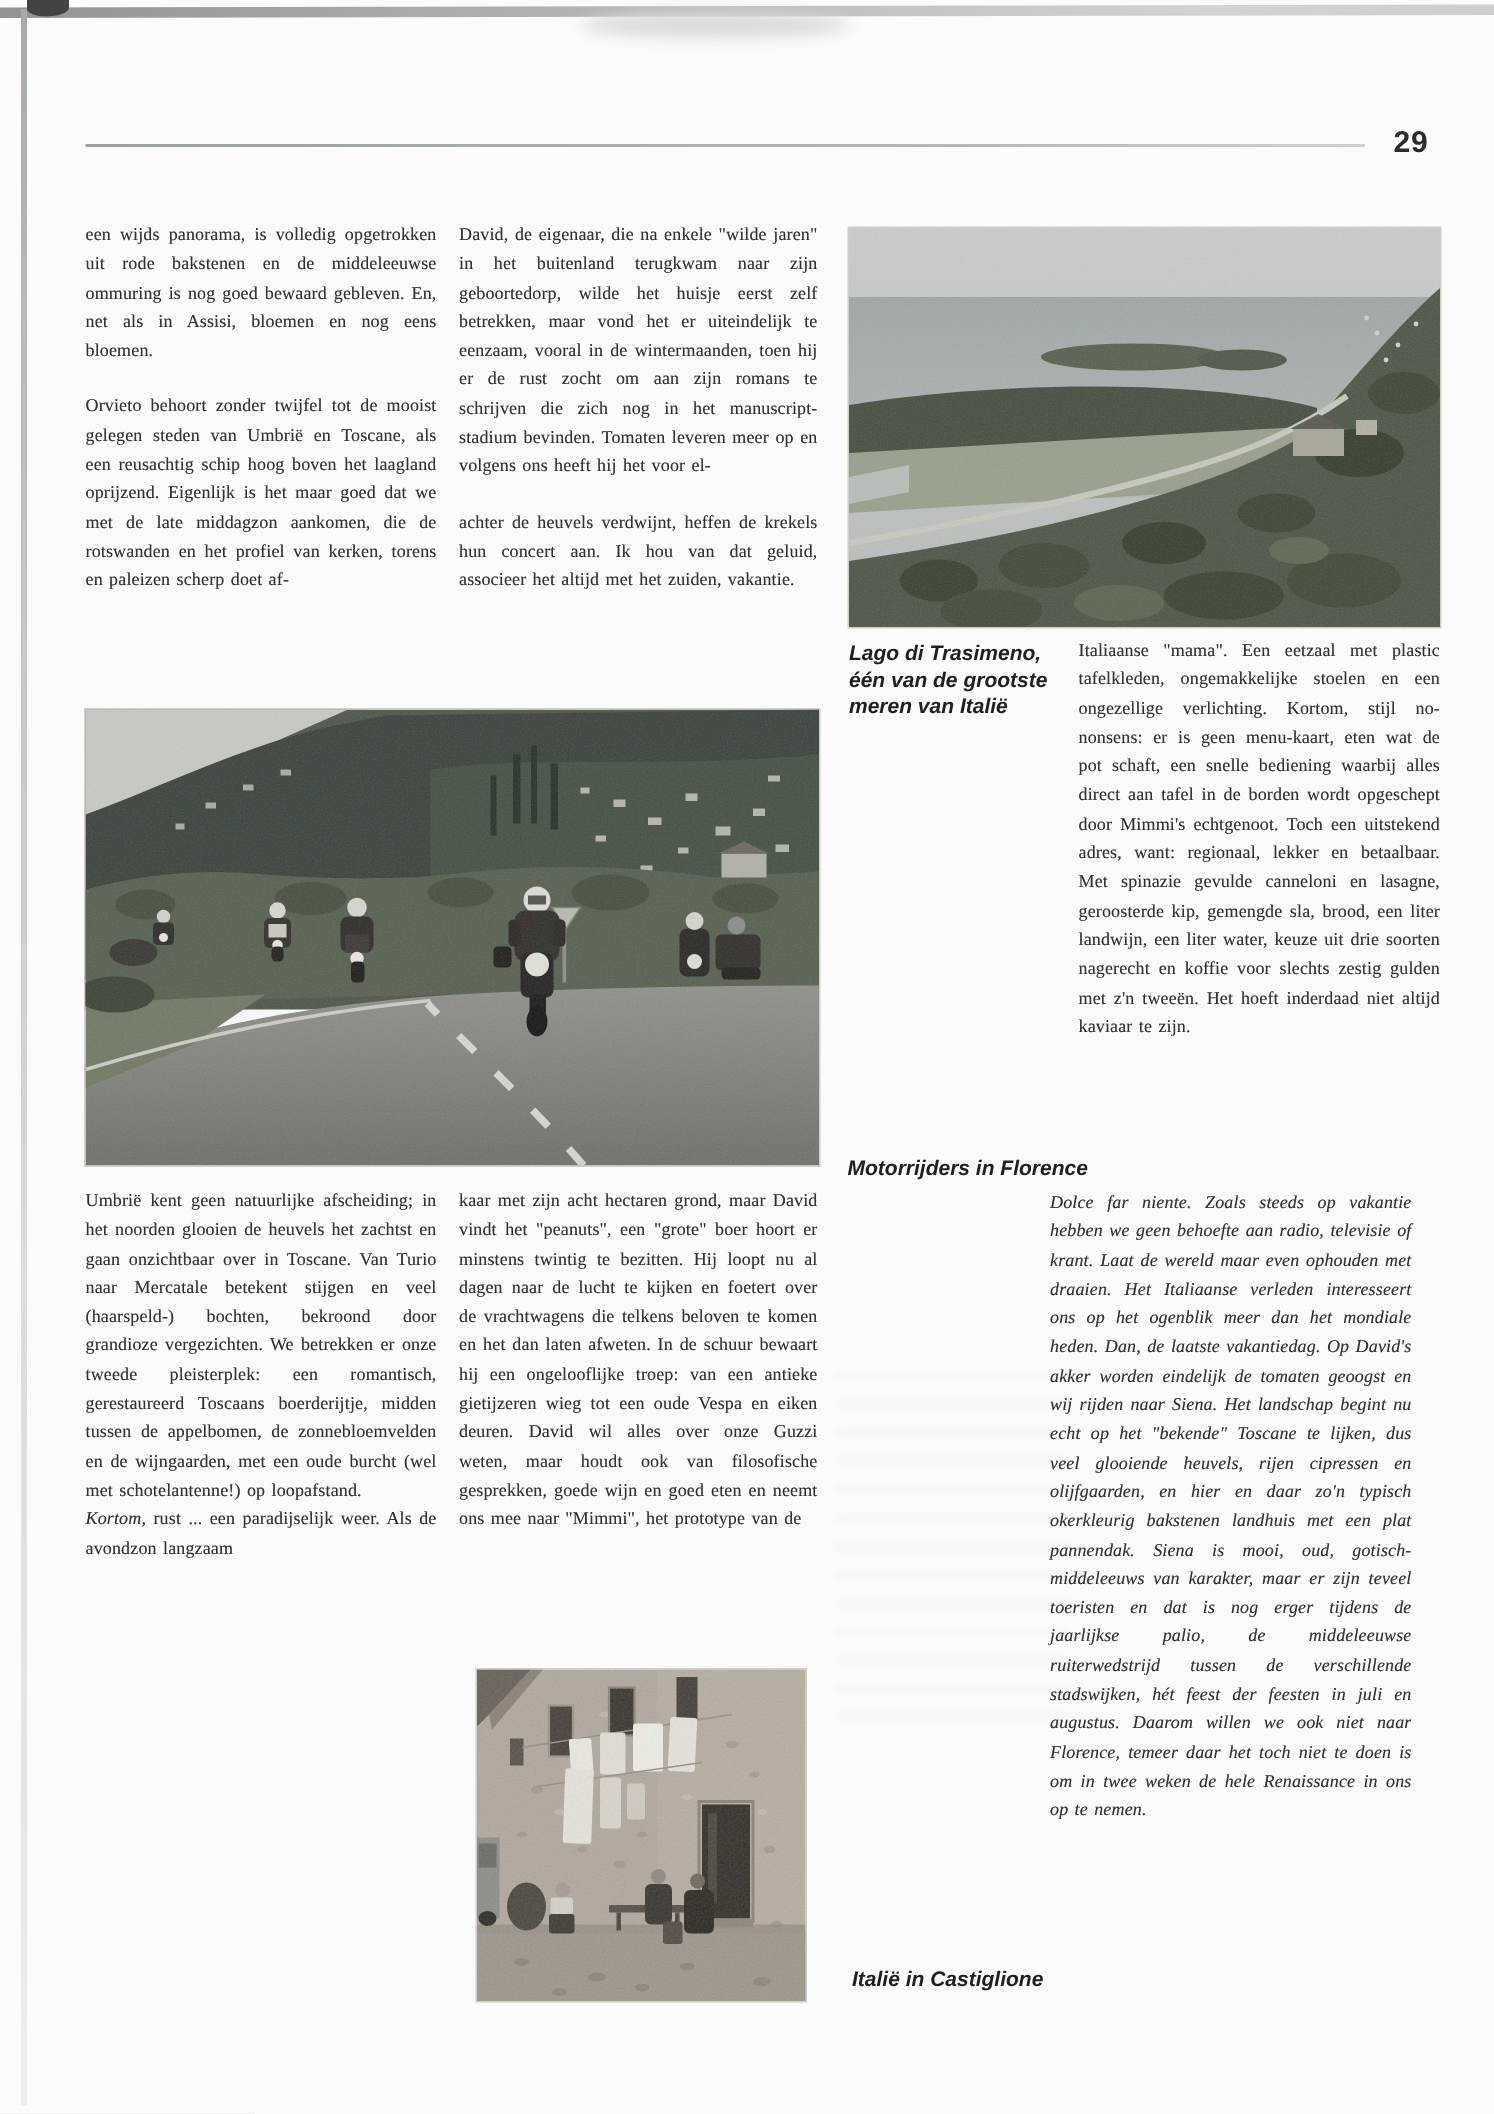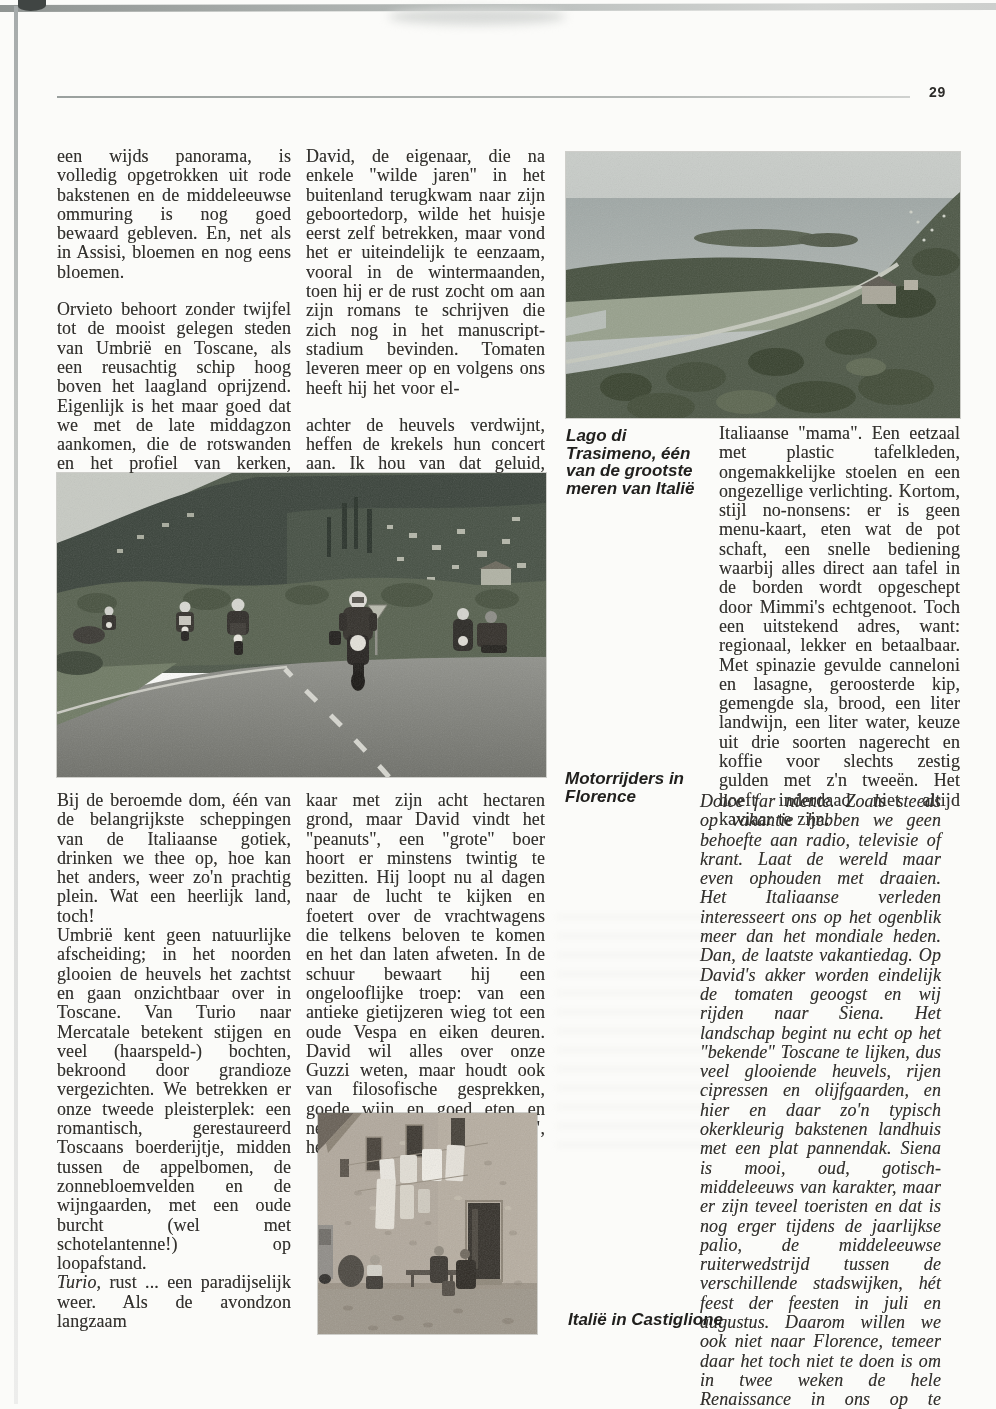--- a/index.html
+++ b/index.html
@@ -17,37 +17,37 @@
   .scan-left{position:absolute;left:14px;top:6px;width:4px;height:1398px;
     background:linear-gradient(180deg,#a6abab 0%,#c3c6c4 28%,#dbdcdb 62%,#ededec 100%);}
   .scan-smudge{position:absolute;left:388px;top:8px;width:178px;height:17px;background:#d8dad8;
     border-radius:50%;filter:blur(5px);}
   .scan-bleed{position:absolute;left:556px;top:915px;width:158px;height:238px;opacity:.55;filter:blur(3px);
     background:repeating-linear-gradient(180deg,rgba(208,208,202,.30) 0 4px,rgba(0,0,0,0) 4px 19px);}
   
   .rule{position:absolute;left:57px;top:96px;width:853px;height:2px;
     background:linear-gradient(90deg,#9aa09e 0%,#b4b8b6 70%,#cfd1cf 100%);}
   .pageno{position:absolute;left:929px;top:84px;
-    font-family:"Liberation Sans","DejaVu Sans",sans-serif;font-weight:700;font-size:14px;
+    font-family:"Liberation Sans","DejaVu Sans",sans-serif;font-weight:700;font-size:20px;
     color:#2d2c2a;letter-spacing:.6px;}
   
-  .txt{position:absolute;text-align:justify;font-size:18px;line-height:19.3px;
+  .txt{position:absolute;text-align:justify;font-size:12px;line-height:19.3px;
     word-spacing:1.1px;letter-spacing:.1px;color:#33312e;
     text-shadow:0 0 .35px rgba(52,50,47,.45);}
   .txt p{margin:0 0 18px 0;}
   .txt.tight p{margin:0;}
   .c1t{left:57px;top:147px;width:234px;}
   .c2t{left:306px;top:147px;width:239px;}
   .c4a{left:719px;top:424px;width:241px;}
   .c1b{left:57px;top:791px;width:234px;}
   .c2b{left:306px;top:791px;width:239px;}
   .c4b{left:700px;top:792px;width:241px;font-style:italic;}
   
   .caption{position:absolute;font-family:"Liberation Sans","DejaVu Sans",sans-serif;
-    font-weight:700;font-style:italic;font-size:17px;line-height:17.5px;color:#21201e;}
+    font-weight:700;font-style:italic;font-size:14px;line-height:17.5px;color:#21201e;}
   .cap1{left:566px;top:427px;width:146px;}
   .cap2{left:565px;top:770px;width:175px;}
   .cap3{left:568px;top:1311px;width:175px;}
   
   .photo{position:absolute;display:block;outline:1px solid rgba(70,70,64,.25);}
   .ph1{left:566px;top:152px;width:394px;height:266px;}
   .ph2{left:57px;top:473px;width:489px;height:304px;}
   .ph3{left:318px;top:1113px;width:219px;height:221px;}
 </style>
 </head>
@@ -217,23 +217,22 @@
     <circle cx="406" cy="168" r="5" fill="#dedcd4"></circle>
     <rect x="420" y="150" width="30" height="24" rx="4" fill="#332f2a"></rect>
     <circle cx="434" cy="144" r="6" fill="#8c8c86"></circle>
     <rect x="424" y="172" width="26" height="8" rx="3" fill="#23211d"></rect>
     <rect width="489" height="304" filter="url(#g2)"></rect>
   </svg>
 
   <div class="caption cap2">Motorrijders in Florence</div>
 
   <div class="txt tight c1b">
-    <p>Bij de beroemde dom, één van de belangrijkste scheppingen van de Italiaanse gotiek, drinken we thee op, hoe kan het anders, weer zo'n prachtig plein. Wat een heerlijk land, toch!</p>
     <p>Umbrië kent geen natuurlijke afscheiding; in het noorden glooien de heuvels het zachtst en gaan onzichtbaar over in Toscane. Van Turio naar Mercatale betekent stijgen en veel (haarspeld-) bochten, bekroond door grandioze vergezichten. We betrekken er onze tweede pleisterplek: een romantisch, gerestaureerd Toscaans boerderijtje, midden tussen de appelbomen, de zonnebloemvelden en de wijngaarden, met een oude burcht (wel met schotelantenne!) op loopafstand.</p>
-    <p><em>Turio,</em><span> rust ... een paradijselijk weer. Als de avondzon langzaam</span></p>
+    <p><em>Kortom,</em><span> rust ... een paradijselijk weer. Als de avondzon langzaam</span></p>
   </div>
 
   <div class="txt tight c2b">
     <p>kaar met zijn acht hectaren grond, maar David vindt het "peanuts", een "grote" boer hoort er minstens twintig te bezitten. Hij loopt nu al dagen naar de lucht te kijken en foetert over de vrachtwagens die telkens beloven te komen en het dan laten afweten. In de schuur bewaart hij een ongelooflijke troep: van een antieke gietijzeren wieg tot een oude Vespa en eiken deuren. David wil alles over onze Guzzi weten, maar houdt ook van filosofische gesprekken, goede wijn en goed eten en neemt ons mee naar "Mimmi", het prototype van de</p>
   </div>
 
   <div class="txt c4b">
     <p>Dolce far niente. Zoals steeds op vakantie hebben we geen behoefte aan radio, televisie of krant. Laat de wereld maar even ophouden met draaien. Het Italiaanse verleden interesseert ons op het ogenblik meer dan het mondiale heden. Dan, de laatste vakantiedag. Op David's akker worden eindelijk de tomaten geoogst en wij rijden naar Siena. Het landschap begint nu echt op het "bekende" Toscane te lijken, dus veel glooiende heuvels, rijen cipressen en olijfgaarden, en hier en daar zo'n typisch okerkleurig bakstenen landhuis met een plat pannendak. Siena is mooi, oud, gotisch-middeleeuws van karakter, maar er zijn teveel toeristen en dat is nog erger tijdens de jaarlijkse palio, de middeleeuwse ruiterwedstrijd tussen de verschillende stadswijken, hét feest der feesten in juli en augustus. Daarom willen we ook niet naar Florence, temeer daar het toch niet te doen is om in twee weken de hele Renaissance in ons op te nemen.</p>
   </div>
 

